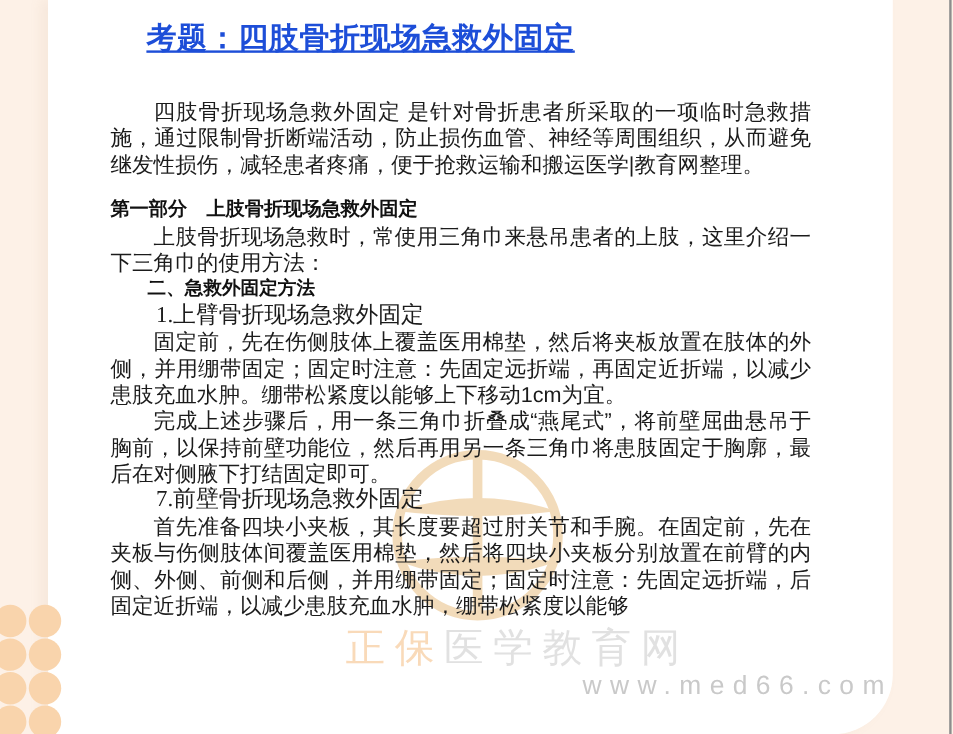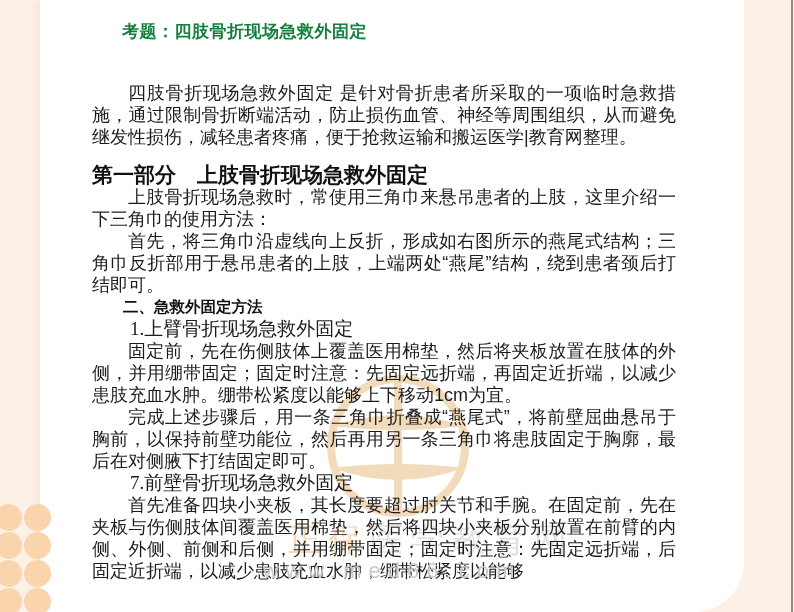--- a/index.html
+++ b/index.html
@@ -28,37 +28,38 @@
     box-shadow: -6px 0 10px rgba(180,140,100,0.08);
     z-index: 2;
   }
   .content {
     position: relative;
     z-index: 2;
     padding: 20px 68px 0 52px;
     color: #1b1b1b;
   }
   .doc-title {
-    font-size: 17px;
+    font-size: 25px;
     line-height: 24px;
     font-weight: 700;
     padding-left: 30px;
     letter-spacing: 0.5px;
     margin: 0 0 38px 0;
-    color: #15803d;
+    color: #1d4ed8;
+    text-decoration: underline;
   }
   .para {
     font-size: 18px;
     line-height: 22px;
     text-align: justify;
     text-indent: 2em;
     margin: 0;
   }
   .part-heading {
-    font-size: 21px;
+    font-size: 16px;
     line-height: 22px;
     font-weight: 700;
     margin-top: 16px;
     color: #111;
   }
   .sec-heading {
     font-size: 15.5px;
     line-height: 22px;
     font-weight: 700;
     text-indent: 2em;
@@ -95,21 +96,21 @@
   }
   .brand-watermark .brand-prefix { color: rgba(240, 158, 70, 0.38); }
   .brand-watermark .brand-suffix { color: rgba(140, 140, 140, 0.26); }
   
   .url-watermark {
     position: absolute;
     left: 0;
     right: 0;
     top: 558px;
     z-index: 3;
-    text-align: center;
+    text-align: right;
     font-size: 22px;
     letter-spacing: 7px;
     color: #c9c9c9;
   }
   
   .dot {
     position: absolute;
     width: 27px;
     height: 27px;
     border-radius: 50%;
@@ -147,21 +148,20 @@
     <div class="content">
       <div class="doc-title">考题：四肢骨折现场急救外固定</div>
 
       <p class="para">四肢骨折现场急救外固定 是针对骨折患者所采取的一项临时急救措施，通过限制骨折断端活动，防止损伤血管、神经等周围组织，从而避免继发性损伤，减轻患者疼痛，便于抢救运输和搬运医学|教育网整理。</p>
 
       <div class="part-heading">第一部分　上肢骨折现场急救外固定</div>
 
 
       <p class="para">上肢骨折现场急救时，常使用三角巾来悬吊患者的上肢，这里介绍一下三角巾的使用方法：</p>
 
-      <p class="para">首先，将三角巾沿虚线向上反折，形成如右图所示的燕尾式结构；三角巾反折部用于悬吊患者的上肢，上端两处“燕尾”结构，绕到患者颈后打结即可。</p>
 
       <div class="sec-heading tight">二、急救外固定方法</div>
 
       <div class="item-title">1.上臂骨折现场急救外固定</div>
 
       <p class="para">固定前，先在伤侧肢体上覆盖医用棉垫，然后将夹板放置在肢体的外侧，并用绷带固定；固定时注意：先固定远折端，再固定近折端，以减少患肢充血水肿。绷带松紧度以能够上下移动1cm为宜。</p>
 
       <p class="para">完成上述步骤后，用一条三角巾折叠成“燕尾式”，将前壁屈曲悬吊于胸前，以保持前壁功能位，然后再用另一条三角巾将患肢固定于胸廓，最后在对侧腋下打结固定即可。</p>
 
       <div class="item-title">7.前壁骨折现场急救外固定</div>

